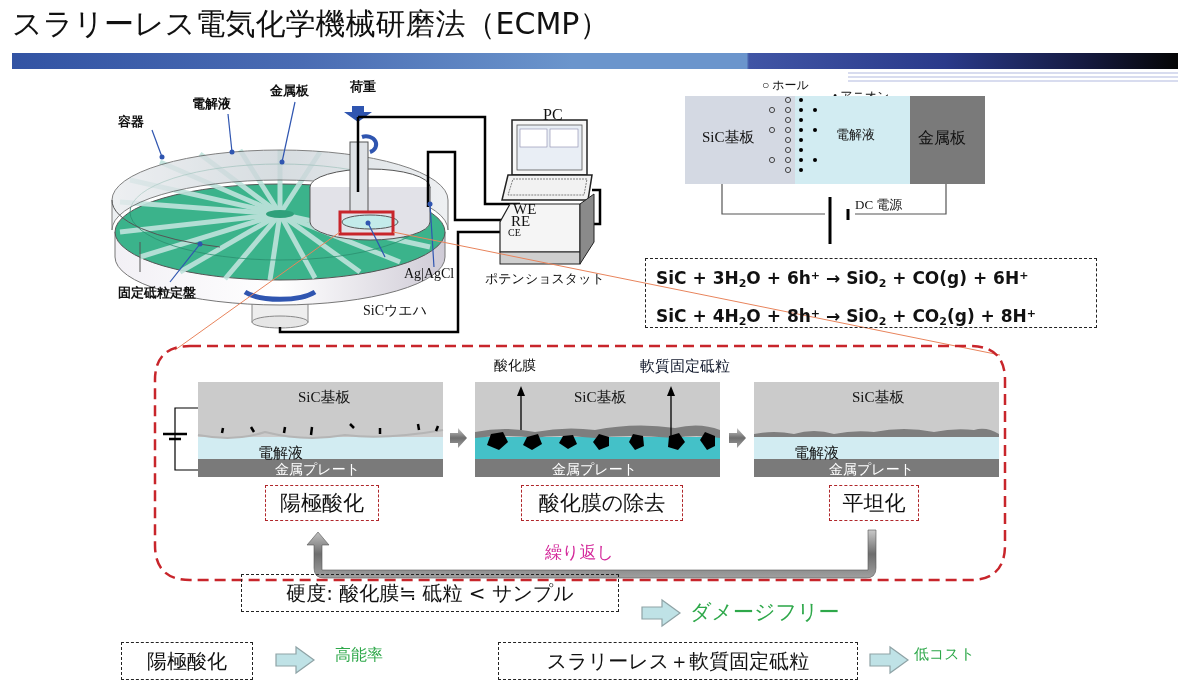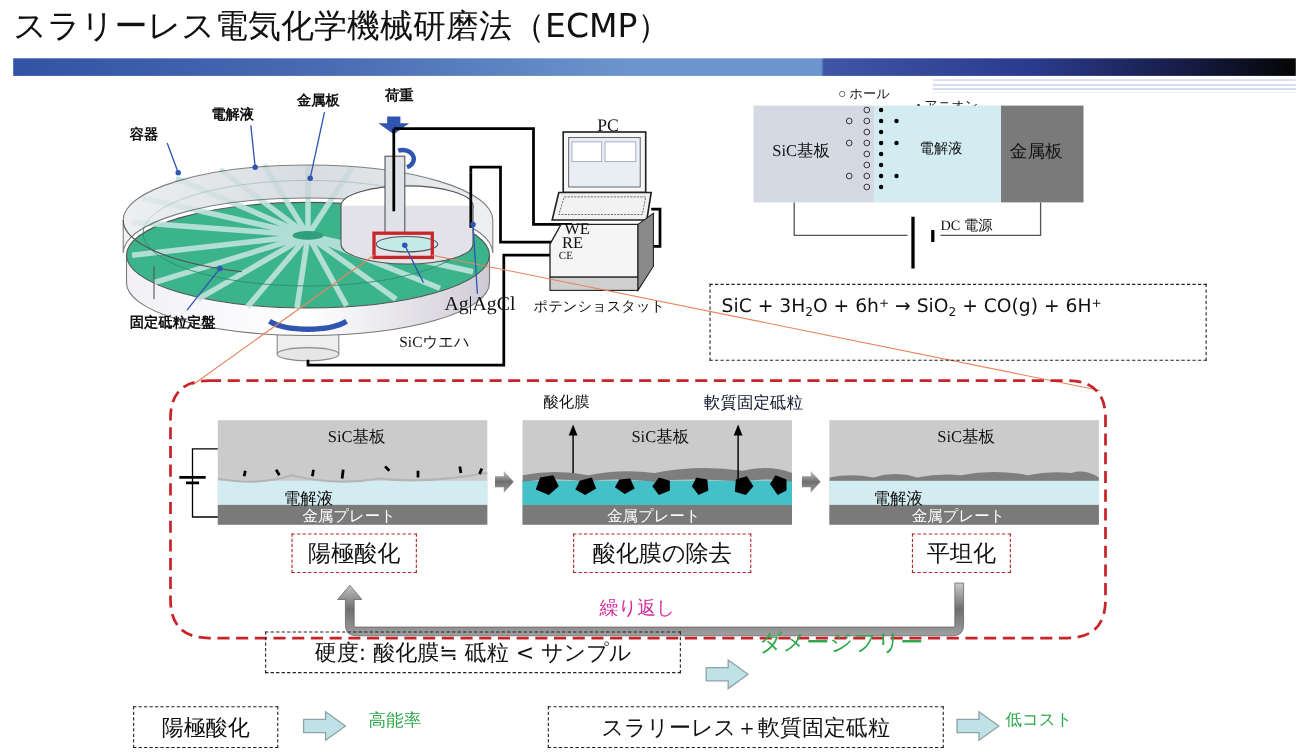--- a/index.html
+++ b/index.html
@@ -3,21 +3,21 @@
 <meta charset="utf-8">
 <style>
   html, body { margin:0; padding:0; background:#ffffff; }
   body { width:1189px; height:686px; position:relative; overflow:hidden; font-family:"DejaVu Sans", "Liberation Sans", sans-serif; color:#111; }
   .abs { position:absolute; }
   .title { left:12px; top:4px; font-size:30px; font-weight:normal; letter-spacing:0px; white-space:nowrap; }
   .hbar { left:12px; top:53px; width:1166px; height:16px; background:linear-gradient(90deg,#3253a3 0%,#4a6cb3 25%,#6b95cc 48%,#6b95cc 63%,#4055a5 63.2%,#2a3a8a 80%,#151a40 92%,#050505 100%); }
   .hstripes { left:848px; top:72px; width:330px; height:12px; background:repeating-linear-gradient(180deg,#d8dcef 0 2px,#ffffff 2px 4px); }
   .lbl { font-size:13px; font-weight:bold; white-space:nowrap; }
   .lbl-n { font-size:13px; white-space:nowrap;font-family:Liberation Serif, serif; }
-  .dbox { border:1.5px dashed #222; }
+  .dbox { border:1.5px dashed #222;font-weight:bold; }
   .rbox { border:1.2px dashed #b0262a; background:#fff; text-align:center; font-size:21px; line-height:34px; }
   .eq { font-size:17px; white-space:nowrap; line-height:34px; padding-left:10px; }
   .eq sub { font-size:11px; vertical-align:-3px; }
   .eq sup { font-size:11px; vertical-align:5px; }
   .green { color:#2ea84a; }
   .bottom-box { border:1.3px dashed #222; font-size:20px; text-align:center; white-space:nowrap; }
 </style>
 </head>
 <body>
 
@@ -126,21 +126,21 @@
     <path d="M480,122 L494,112 L494,160 L480,182 Z" fill="#8a8a8a" stroke="#222" stroke-width="1"></path>
   </g>
 </svg>
 
 <div class="abs lbl" style="left:118px;top:113px">容器</div>
 <div class="abs lbl" style="left:192px;top:95px">電解液</div>
 <div class="abs lbl" style="left:270px;top:82px">金属板</div>
 <div class="abs lbl" style="left:350px;top:78px">荷重</div>
 <div class="abs lbl" style="left:118px;top:284px">固定砥粒定盤</div>
 <div class="abs lbl-n" style="left:363px;top:302px;font-size:14px">SiCウエハ</div>
-<div class="abs lbl-n" style="left:404px;top:266px;font-size:18px">Ag|AgCl</div>
+<div class="abs lbl-n" style="left:404px;top:266px;font-size:14px">Ag|AgCl</div>
 <div class="abs lbl-n" style="left:543px;top:106px;font-size:16px">PC</div>
 <div class="abs lbl-n" style="left:485px;top:270px;font-size:13px">ポテンショスタット</div>
 <div class="abs lbl-n" style="left:513px;top:203px;font-size:15px;line-height:12px">WE</div>
 <div class="abs lbl-n" style="left:511px;top:215px;font-size:15px;line-height:12px">RE</div>
 <div class="abs lbl-n" style="left:508px;top:227px;font-size:10px;line-height:12px">CE</div>
 
 <svg class="abs" style="left:0;top:0" width="1189" height="686">
   <line x1="340" y1="232" x2="175" y2="350" stroke="#e8845c" stroke-width="1"></line>
   <line x1="393" y1="232" x2="1000" y2="355" stroke="#e8845c" stroke-width="1"></line>
 </svg>
@@ -184,20 +184,21 @@
     <polyline points="52,88 52,118 155,118"></polyline>
     <polyline points="276,88 276,118 185,118"></polyline>
   </g>
   <line x1="160" y1="101" x2="160" y2="148" stroke="#000" stroke-width="3"></line>
   <line x1="178" y1="113" x2="178" y2="124" stroke="#000" stroke-width="3"></line>
 </svg>
 <div class="abs lbl-n" style="left:855px;top:196px;font-size:13px">DC 電源</div>
 
 <div class="abs dbox" style="left:645px;top:258px;width:450px;height:68px">
   <div class="eq"><span>SiC + 3H</span><sub>2</sub><span>O + 6h</span><sup>+</sup><span> → </span><span>SiO</span><sub>2</sub><span> + CO(g) + 6H</span><sup>+</sup></div>
+  <div class="eq" style="margin-top:-4px"><span>SiC + 4H</span><sub>2</sub><span>O + 8h</span><sup>+</sup><span> → </span><span>SiO</span><sub>2</sub><span> + CO</span><sub>2</sub><span>(g) + 8H</span><sup>+</sup></div>
 </div>
 
 <svg class="abs" style="left:0;top:0" width="1189" height="686">
   <path d="M190,346 L970,346 Q1005,346 1005,380 L1005,545 Q1005,580 970,580 L190,580 Q155,580 155,545 L155,380 Q155,346 190,346 Z" fill="none" stroke="#c8252b" stroke-width="2.5" stroke-dasharray="11,6"></path>
 </svg>
 
 <div class="abs" style="left:198px;top:382px;width:245px;height:95px;background:#cbcbcb"></div>
 <div class="abs" style="left:198px;top:437px;width:245px;height:22px;background:#d2ecf2"></div>
 <div class="abs" style="left:198px;top:459px;width:245px;height:18px;background:#7a7a7a"></div>
 <svg class="abs" style="left:155px;top:400px" width="290" height="80">
@@ -273,21 +274,21 @@
   <path d="M450,433 L458,433 L458,428 L467,438 L458,448 L458,443 L450,443 Z" fill="url(#garr)"></path>
   <path d="M729,433 L737,433 L737,428 L746,438 L737,448 L737,443 L729,443 Z" fill="url(#garr)"></path>
   <path d="M876,530 L876,568 Q876,578 866,578 L324,578 Q314,578 314,568 L314,545 L307,545 L318,532 L329,545 L322,545 L322,570 L868,570 L868,530 Z" fill="url(#garr)" stroke="#555" stroke-width="0.6"></path>
 </svg>
 <div class="abs lbl-n" style="left:545px;top:541px;font-size:17px;color:#d42a9b">繰り返し</div>
 
 <div class="abs bottom-box" style="left:241px;top:574px;width:376px;height:36px;line-height:36px">硬度: 酸化膜≒ 砥粒 &lt; サンプル</div>
 <svg class="abs" style="left:640px;top:598px" width="44" height="30">
     <path d="M2,9 L22,9 L22,2 L40,15 L22,28 L22,21 L2,21 Z" fill="#bfe2e6" stroke="#8fa3a6" stroke-width="1.2"></path>
   </svg>
-<div class="abs green" style="left:690px;top:570px;font-size:21px">ダメージフリー</div>
+<div class="abs green" style="left:690px;top:598px;font-size:21px">ダメージフリー</div>
 
 <div class="abs bottom-box" style="left:121px;top:642px;width:130px;height:36px;line-height:36px">陽極酸化</div>
 <svg class="abs" style="left:274px;top:645px" width="44" height="30">
     <path d="M2,9 L22,9 L22,2 L40,15 L22,28 L22,21 L2,21 Z" fill="#bfe2e6" stroke="#8fa3a6" stroke-width="1.2"></path>
   </svg>
 <div class="abs green" style="left:335px;top:645px;font-size:16px">高能率</div>
 
 <div class="abs bottom-box" style="left:498px;top:642px;width:358px;height:36px;line-height:36px">スラリーレス＋軟質固定砥粒</div>
 <svg class="abs" style="left:868px;top:645px" width="44" height="30">
     <path d="M2,9 L22,9 L22,2 L40,15 L22,28 L22,21 L2,21 Z" fill="#bfe2e6" stroke="#8fa3a6" stroke-width="1.2"></path>

